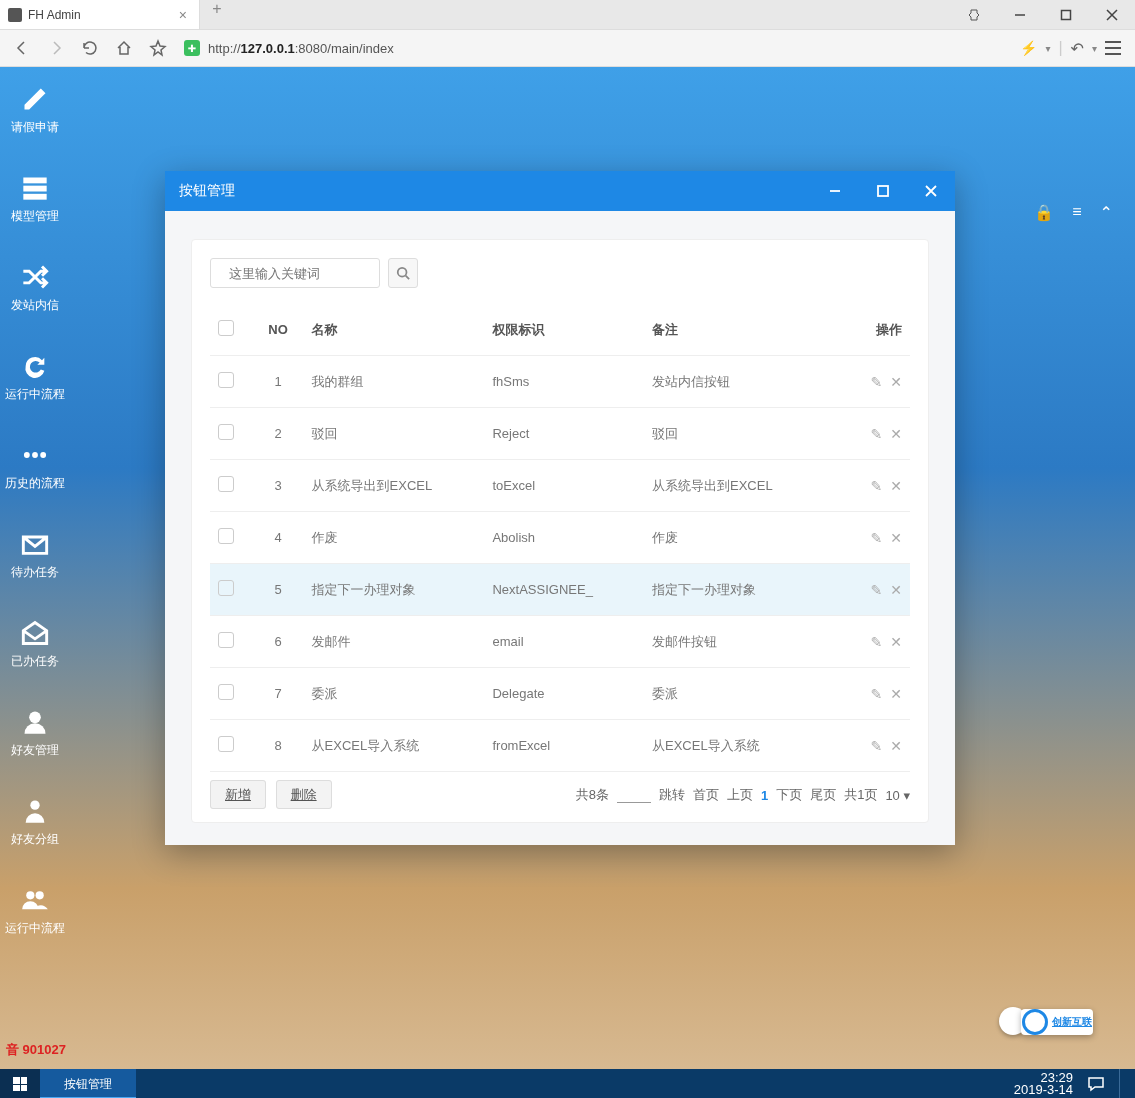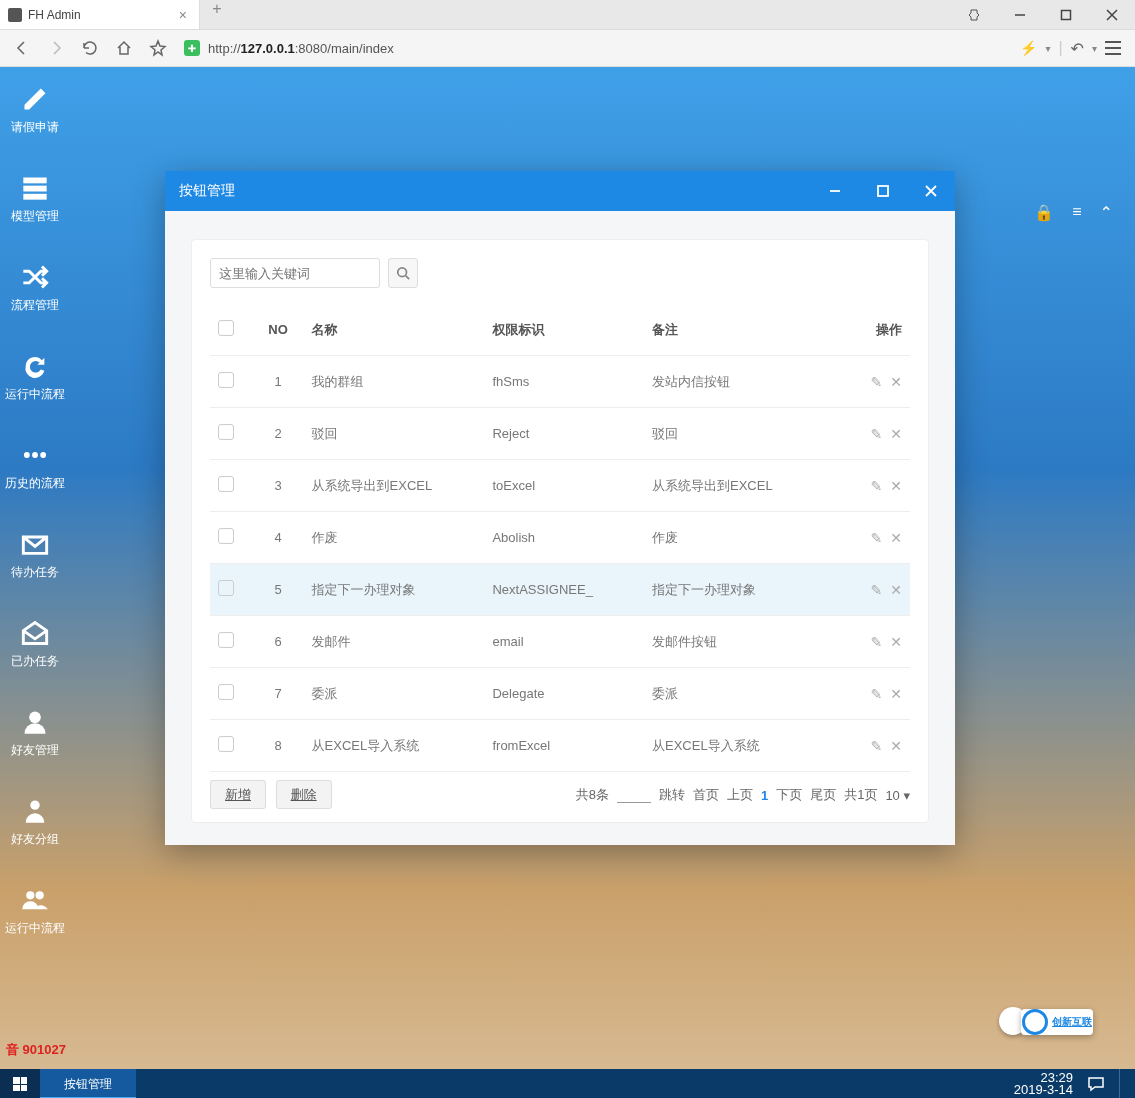--- a/index.html
+++ b/index.html
@@ -48,21 +48,21 @@
 
 
 .modal{position:absolute;left:165px;top:104px;width:790px;background:#fff;box-shadow:0 8px 30px rgba(0,0,0,.3);}
 .modal-title{height:40px;background:#1e88e5;color:#fff;display:flex;align-items:center;padding:0 14px;font-size:14px;position:relative;}
 .modal-ctrl{position:absolute;right:0;top:0;display:flex;height:40px;}
 .m-btn{width:48px;display:flex;align-items:center;justify-content:center;color:#fff;cursor:pointer;}
 .m-btn svg{width:14px;height:14px;stroke:#fff;fill:none;stroke-width:1.8;}
 .modal-body{padding:28px 26px 22px;background:#f5f6f8;}
 .panel{background:#fff;border:1px solid #eee;border-radius:4px;padding:18px;}
 .search-row{display:flex;gap:8px;margin-bottom:16px;}
-.search-input{width:170px;height:30px;border:1px solid #ddd;border-radius:3px;padding:0 8px;font-size:13px;color:#888;}
+.search-input{width:170px;height:30px;border:1px solid #ddd;border-radius:3px;padding:0 18px;font-size:13px;color:#888;}
 .search-btn{width:30px;height:30px;border:1px solid #ddd;background:#f7f7f7;border-radius:3px;display:flex;align-items:center;justify-content:center;cursor:pointer;}
 .search-btn svg{width:14px;height:14px;stroke:#888;fill:none;stroke-width:2;}
 
 table{width:100%;border-collapse:collapse;font-size:13px;color:#777;}
 th,td{text-align:left;padding:16px 8px;border-bottom:1px solid #eee;}
 th{color:#555;font-weight:600;}
 .cb{width:16px;height:16px;border:1px solid #ccc;border-radius:3px;display:inline-block;}
 tr.hl td{background:#e9f5fb;}
 .col-no{width:48px;text-align:center;}
 .col-cb{width:40px;}
@@ -200,21 +200,21 @@
           </svg>
         </div>
         <div>模型管理</div>
       </div>
     <div class="side-item">
         <div class="side-ico">
           <svg viewBox="0 0 24 24">
             <path d="M2 7h5l10 10h5M22 7h-5L7 17H2M18 3l4 4-4 4M18 13l4 4-4 4" fill="none" stroke="#fff" stroke-width="2.5"></path>
           </svg>
         </div>
-        <div>流程管理</div>
+        <div>发站内信</div>
       </div>
     <div class="side-item">
         <div class="side-ico">
           <svg viewBox="0 0 24 24">
             <path d="M4 12a8 8 0 0 1 14-5l2-2v6h-6l2-2a5 5 0 1 0 1 6l3 1A8 8 0 1 1 4 12z"></path>
           </svg>
         </div>
         <div>运行中流程</div>
       </div>
     <div class="side-item">

